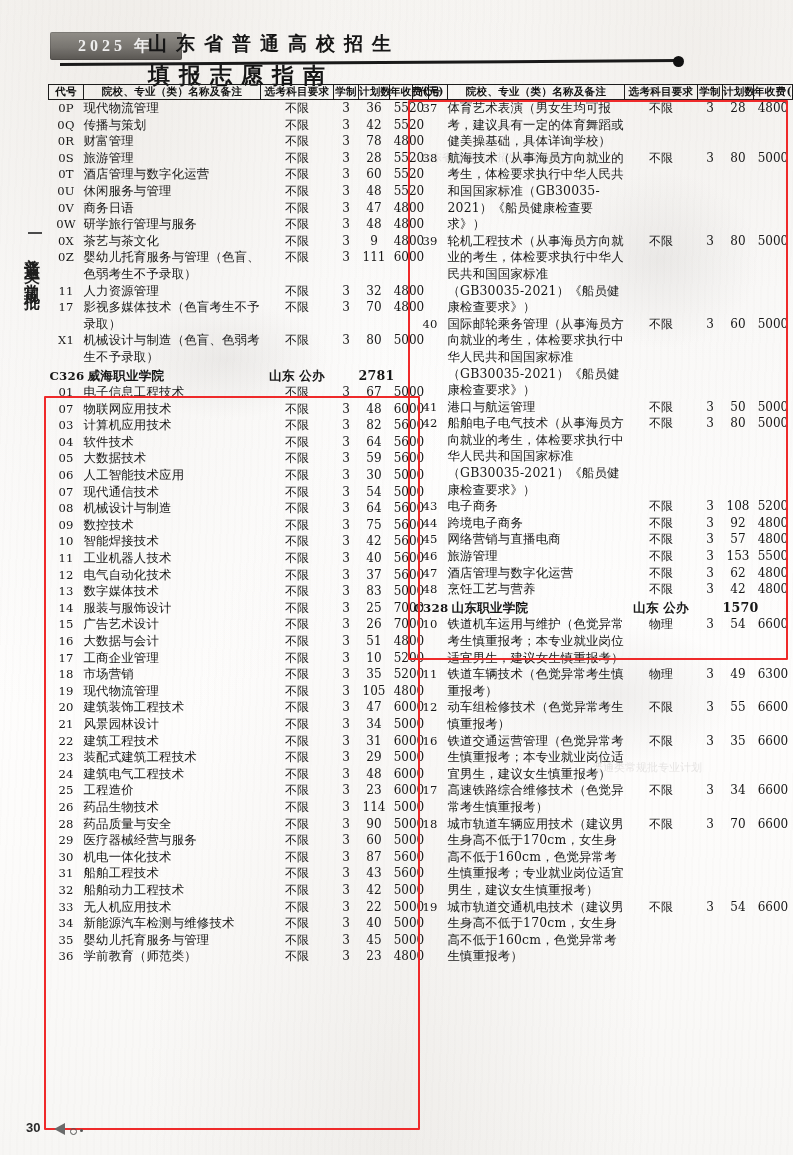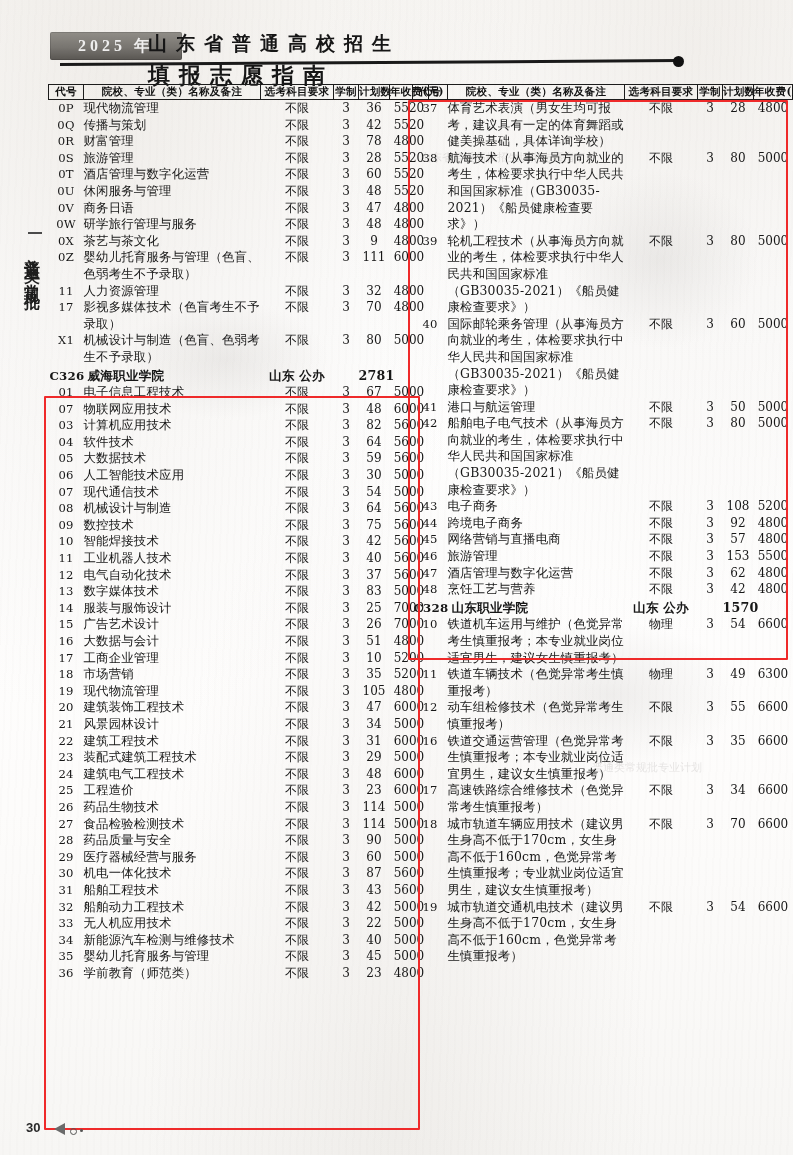--- a/index.html
+++ b/index.html
@@ -497,28 +497,20 @@
         </tr>
         <tr>
           <td class="c-code">26</td>
           <td class="c-name">药品生物技术</td>
           <td class="c-subj">不限</td>
           <td class="c-yrs">3</td>
           <td class="c-plan">114</td>
           <td class="c-fee">5000</td>
         </tr>
         <tr>
-          <td class="c-code">27</td>
-          <td class="c-name">食品检验检测技术</td>
-          <td class="c-subj">不限</td>
-          <td class="c-yrs">3</td>
-          <td class="c-plan">114</td>
-          <td class="c-fee">5000</td>
-        </tr>
-        <tr>
           <td class="c-code">28</td>
           <td class="c-name">药品质量与安全</td>
           <td class="c-subj">不限</td>
           <td class="c-yrs">3</td>
           <td class="c-plan">90</td>
           <td class="c-fee">5000</td>
         </tr>
         <tr>
           <td class="c-code">29</td>
           <td class="c-name">医疗器械经营与服务</td>

